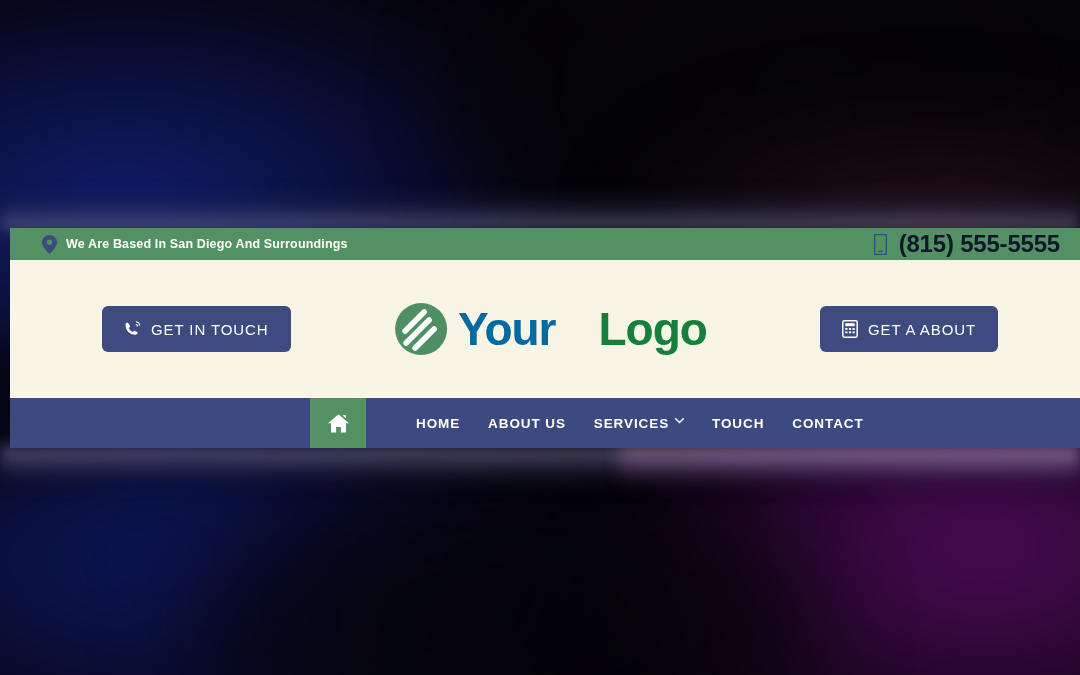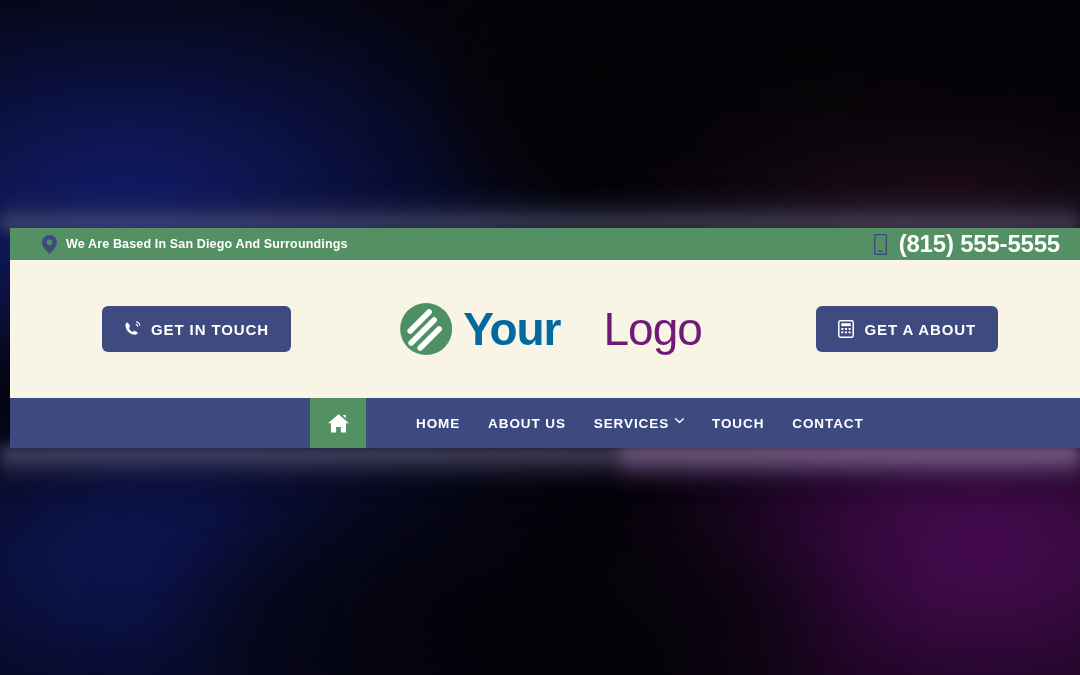--- a/index.html
+++ b/index.html
@@ -156,21 +156,21 @@
     letter-spacing: 0.15px;
     white-space: nowrap;
   }
   .topbar-right {
     display: flex;
     align-items: center;
     gap: 12px;
   }
   .mobile-icon svg { display: block; }
   .phone-number {
-    color: #ffffff;
+    color: #0f172a;
     font-size: 24px;
     font-weight: bold;
     letter-spacing: -0.2px;
     white-space: nowrap;
   }
 
   
   .midbar {
     position: relative;
     height: 138px;
@@ -186,21 +186,21 @@
     align-items: center;
     gap: 10px;
     background: #3e4a80;
     color: #ffffff;
     border: none;
     border-radius: 6px;
     height: 46px;
     padding: 0 22px;
     font-family: "Liberation Sans", sans-serif;
     font-size: 15px;
-    font-weight: bold;
+    font-weight: normal;
     letter-spacing: 0.9px;
     cursor: pointer;
     white-space: nowrap;
   }
   .cta-btn svg { display: block; }
 
   .logo {
     display: flex;
     align-items: center;
     gap: 9px;
@@ -217,22 +217,22 @@
     font-size: 46px;
     line-height: 1;
     white-space: nowrap;
     letter-spacing: -1px;
   }
   .logo-your {
     color: #0369a1;
     font-weight: bold;
   }
   .logo-logo {
-    color: #701a75;
-    font-weight: normal;
+    color: #15803d;
+    font-weight: bold;
     margin-left: 43px;
   }
 
   
   .navbar {
     position: relative;
     height: 50px;
     background: #3c4a80;
     display: flex;
     align-items: stretch;

